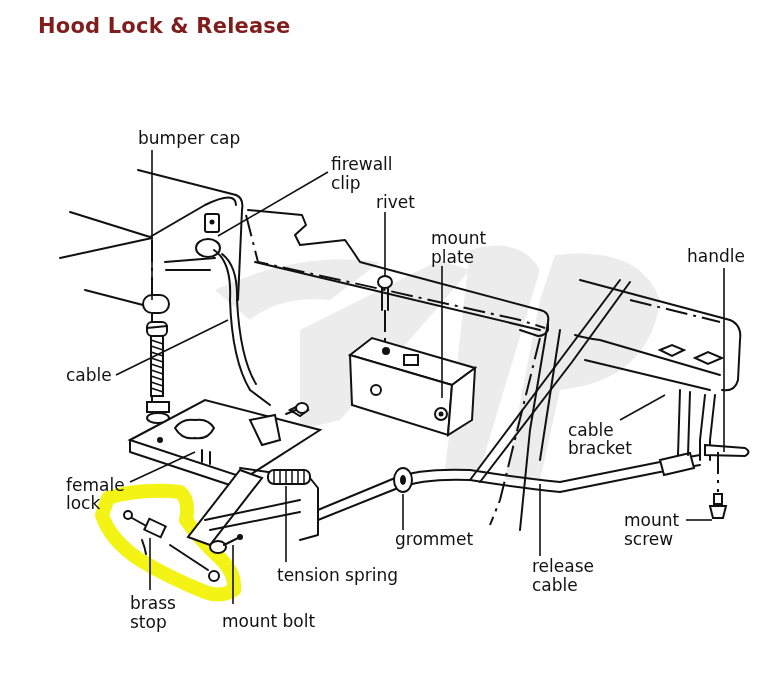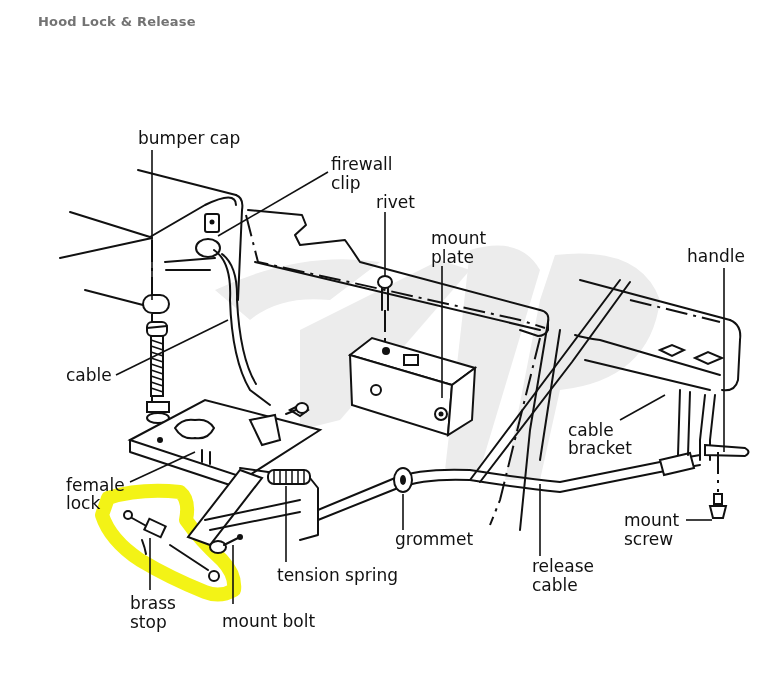--- a/index.html
+++ b/index.html
@@ -1,19 +1,19 @@
 <!DOCTYPE html>
 <html><head>
   <meta charset="utf-8">
   <style>
     html, body { margin: 0; padding: 0; background: #ffffff; }
     body { width: 781px; height: 699px; position: relative; overflow: hidden;
            font-family: "DejaVu Sans", sans-serif; }
-    #title { position: absolute; left: 38px; top: 14px; font-size: 13px; font-weight: bold;
-             color: #737373; letter-spacing: 0.2px; }
+    #title { position: absolute; left: 38px; top: 14px; font-size: 21px; font-weight: bold;
+             color: #7f1d1d; letter-spacing: 0.2px; }
     svg#diagram { position: absolute; left: 0; top: 0; }
     .lbl { font-family: "DejaVu Sans", sans-serif; font-size: 17px; fill: #111; }
     .ln { stroke: #111; stroke-width: 2; fill: none; stroke-linejoin: round; stroke-linecap: round; }
     .thin { stroke: #111; stroke-width: 1.5; fill: none; }
     .dash { stroke: #111; stroke-width: 2; fill: none; stroke-dasharray: 22 6 3 6; }
     .leader { stroke: #111; stroke-width: 1.6; fill: none; }
     .part { stroke: #111; stroke-width: 2; fill: #fff; }
     .dark { fill: #111; }
     .wm { fill: #ececec; }
   </style>

